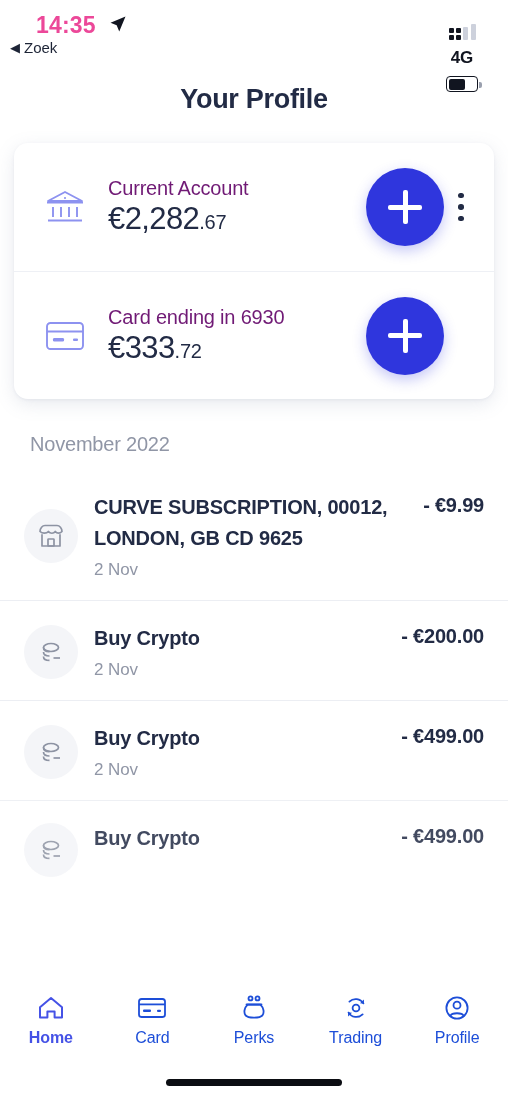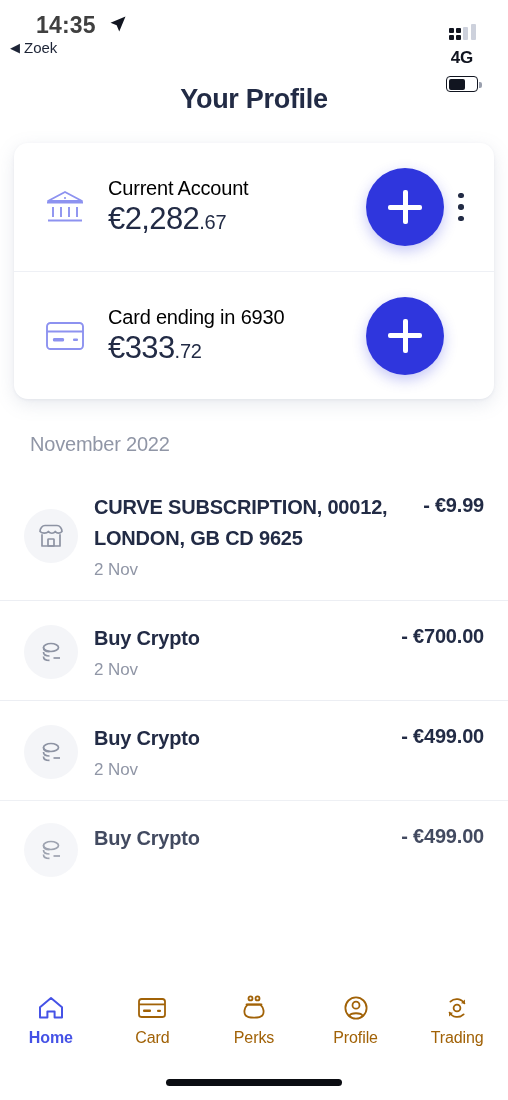--- a/index.html
+++ b/index.html
@@ -22,21 +22,21 @@
     position: relative;
     height: 62px;
     width: 100%;
   }
   .status-time {
     position: absolute;
     left: 36px;
     top: 12px;
     font-size: 23px;
     font-weight: bold;
-    color: #404040;
+    color: #ec4899;
     letter-spacing: 0.2px;
   }
   .loc-arrow {
     position: absolute;
     left: 108px;
     top: 14px;
     width: 20px;
     height: 20px;
     color: #111520;
   }
@@ -150,21 +150,21 @@
     justify-content: center;
     color: #8d92f0;
   }
   .acct-text {
     flex: 1 1 auto;
     padding-left: 20px;
     min-width: 0;
   }
   .acct-label {
     font-size: 20px;
-    color: #000000;
+    color: #701a75;
     letter-spacing: -0.2px;
     margin-bottom: 2px;
   }
   .acct-balance {
     font-size: 31px;
     font-weight: normal;
     color: #222b45;
     letter-spacing: -0.6px;
     line-height: 1.12;
     white-space: nowrap;
@@ -308,21 +308,21 @@
     align-items: flex-start;
     padding-top: 12px;
   }
   .tab {
     flex: 1 1 0;
     display: flex;
     flex-direction: column;
     align-items: center;
     gap: 7px;
     cursor: pointer;
-    color: #a16207;
+    color: #1d4ed8;
   }
   .tab.active { color: #4552e6; }
   .tab-label {
     font-size: 16px;
     letter-spacing: -0.1px;
   }
   .tab.active .tab-label { font-weight: bold; }
   .home-indicator {
     position: absolute;
     bottom: 14px;
@@ -447,21 +447,21 @@
           <path d="M7.5 9.5 C7.5 12 10 13.6 13.5 13.6"></path>
           <path d="M7.5 14 C7.5 16.4 10 18 13.5 18"></path>
           <path d="M7.5 18.4 C7.5 20.8 10 22.4 13.5 22.4"></path>
           <line x1="17.5" y1="20" x2="24" y2="20"></line>
         </svg>
       </div>
       <div class="tx-body">
         <div class="tx-title">Buy Crypto</div>
         <div class="tx-date">2 Nov</div>
       </div>
-      <div class="tx-amount">- €700.00</div>
+      <div class="tx-amount">- €200.00</div>
     </div>
 
     <div class="tx-row">
       <div class="tx-icon-wrap center-self">
         <svg width="30" height="28" viewBox="0 0 30 28" fill="none" stroke="currentColor" stroke-width="1.7">
           <ellipse cx="15" cy="9.5" rx="7.5" ry="4"></ellipse>
           <path d="M7.5 9.5 C7.5 12 10 13.6 13.5 13.6"></path>
           <path d="M7.5 14 C7.5 16.4 10 18 13.5 18"></path>
           <path d="M7.5 18.4 C7.5 20.8 10 22.4 13.5 22.4"></path>
           <line x1="17.5" y1="20" x2="24" y2="20"></line>
@@ -520,32 +520,32 @@
       <circle cx="11.5" cy="4.4" r="2"></circle>
       <circle cx="18.5" cy="4.4" r="2"></circle>
       <path d="M7.5 10.5 L22.5 10.5" stroke-linecap="round"></path>
       <path d="M8.6 10.7 C5.2 14 4.5 18.6 6.6 21.4 C8.9 24.4 21.1 24.4 23.4 21.4 C25.5 18.6 24.8 14 21.4 10.7 Z" stroke-linejoin="round"></path>
     </svg>
     <span class="tab-label">Perks</span>
   </div>
 
   <div class="tab">
     <svg width="30" height="28" viewBox="0 0 30 28" fill="none" stroke="currentColor" stroke-width="1.8">
-      <circle cx="15" cy="14" r="10.6"></circle>
-      <circle cx="15" cy="11.2" r="3.5"></circle>
-      <path d="M8.4 21.8 C9.8 18.4 20.2 18.4 21.6 21.8" stroke-linecap="round"></path>
-    </svg>
-    <span class="tab-label">Profile</span>
-  </div>
-
-  <div class="tab">
-    <svg width="30" height="28" viewBox="0 0 30 28" fill="none" stroke="currentColor" stroke-width="1.8">
       <circle cx="15" cy="14" r="3.4"></circle>
       <path d="M8.4 7.6 A9 9 0 0 1 22.4 9.4" stroke-linecap="round"></path>
       <path d="M21.6 20.4 A9 9 0 0 1 7.6 18.6" stroke-linecap="round"></path>
       <path d="M22.9 5.4 L23 9.8 L19 9.3 Z" fill="currentColor" stroke="none"></path>
       <path d="M7.1 22.6 L7 18.2 L11 18.7 Z" fill="currentColor" stroke="none"></path>
     </svg>
     <span class="tab-label">Trading</span>
   </div>
 
+  <div class="tab">
+    <svg width="30" height="28" viewBox="0 0 30 28" fill="none" stroke="currentColor" stroke-width="1.8">
+      <circle cx="15" cy="14" r="10.6"></circle>
+      <circle cx="15" cy="11.2" r="3.5"></circle>
+      <path d="M8.4 21.8 C9.8 18.4 20.2 18.4 21.6 21.8" stroke-linecap="round"></path>
+    </svg>
+    <span class="tab-label">Profile</span>
+  </div>
+
   <div class="home-indicator"></div>
 </div>
 
 </body></html>

